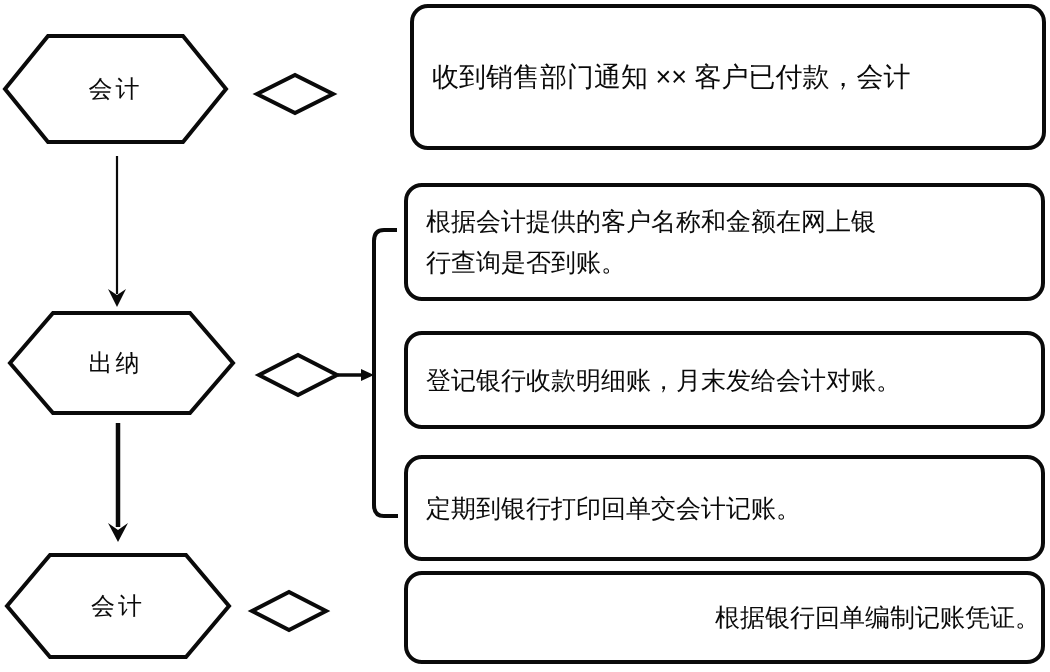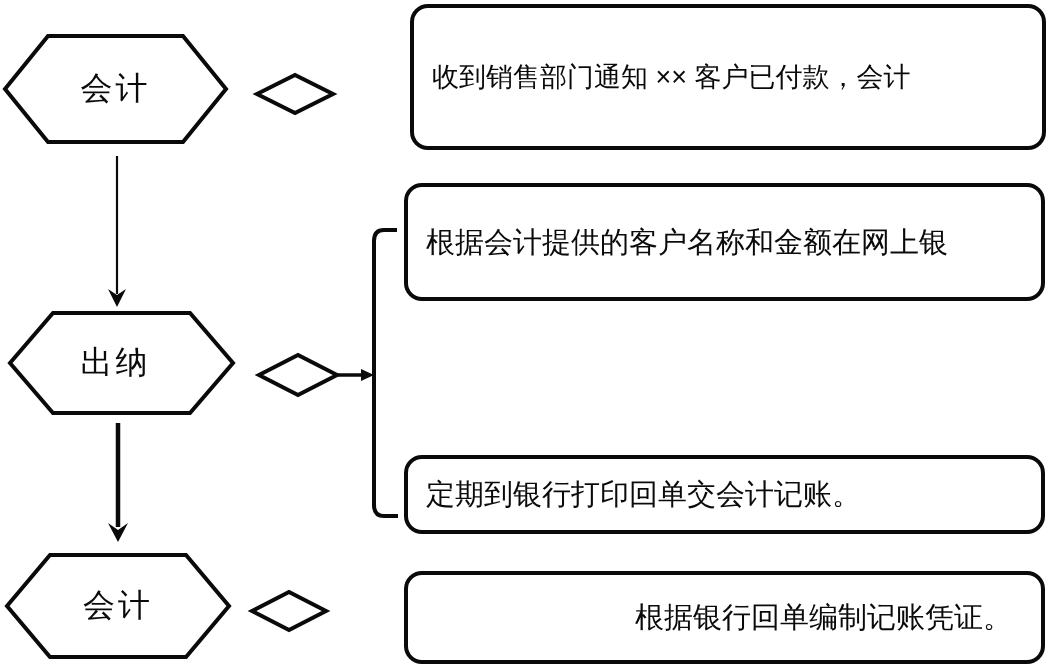--- a/index.html
+++ b/index.html
@@ -19,34 +19,34 @@
   .shapes{position:absolute;left:0;top:0;width:1050px;height:672px;}
   .shapes polygon,.shapes path,.shapes line{
     stroke:var(--stroke);
     fill:none;
   }
   .shapes polygon.filled{fill:var(--stroke);stroke:none;}
   .shapes .node{fill:var(--fill);stroke-width:4;}
   .hex-label{
     position:absolute;
     display:flex;align-items:center;justify-content:center;
-    font-size:32px;letter-spacing:3px;
+    font-size:24px;letter-spacing:3px;
     color:var(--text);
   }
   .task-box{
     position:absolute;
     box-sizing:border-box;
     border:4px solid var(--stroke);
     border-radius:18px;
     background:var(--fill);
     display:flex;flex-direction:column;justify-content:center;
-    padding:0 29px 0 18px;
+    padding:0 1px 0 18px;
   }
   .task-box .task-line{
-    font-size:29px;line-height:41px;
+    font-size:25px;line-height:41px;
     white-space:nowrap;
     color:var(--text);
   }
   .task-box.first .task-line{font-size:27px;line-height:37px;}
 </style>
 </head>
 <body>
 
 <div class="stage">
 
@@ -78,24 +78,28 @@
   <div class="hex-label" style="left:5px;top:36px;width:221px;height:106px;">会计</div>
   <div class="hex-label" style="left:4px;top:313px;width:223px;height:100px;">出纳</div>
   <div class="hex-label" style="left:7px;top:555px;width:222px;height:102px;">会计</div>
 
   <div class="task-box first" style="left:410px;top:4px;width:636px;height:146px;">
     <div class="task-line">收到销售部门通知 ×× 客户已付款，会计</div>
   </div>
 
   <div class="task-box" style="left:404px;top:183px;width:641px;height:118px;">
     <div class="task-line">根据会计提供的客户名称和金额在网上银</div>
+    <div class="task-line">行查询是否到账。</div>
   </div>
 
+  <div class="task-box" style="left:404px;top:331px;width:641px;height:98px;">
+    <div class="task-line">登记银行收款明细账，月末发给会计对账。</div>
+  </div>
 
-  <div class="task-box" style="left:404px;top:455px;width:641px;height:79px;">
+  <div class="task-box" style="left:404px;top:455px;width:641px;height:106px;">
     <div class="task-line">定期到银行打印回单交会计记账。</div>
   </div>
 
   <div class="task-box" style="left:404px;top:571px;width:641px;height:93px;text-align:right;">
     <div class="task-line">根据银行回单编制记账凭证。</div>
   </div>
 
 </div>
 
 </body></html>

